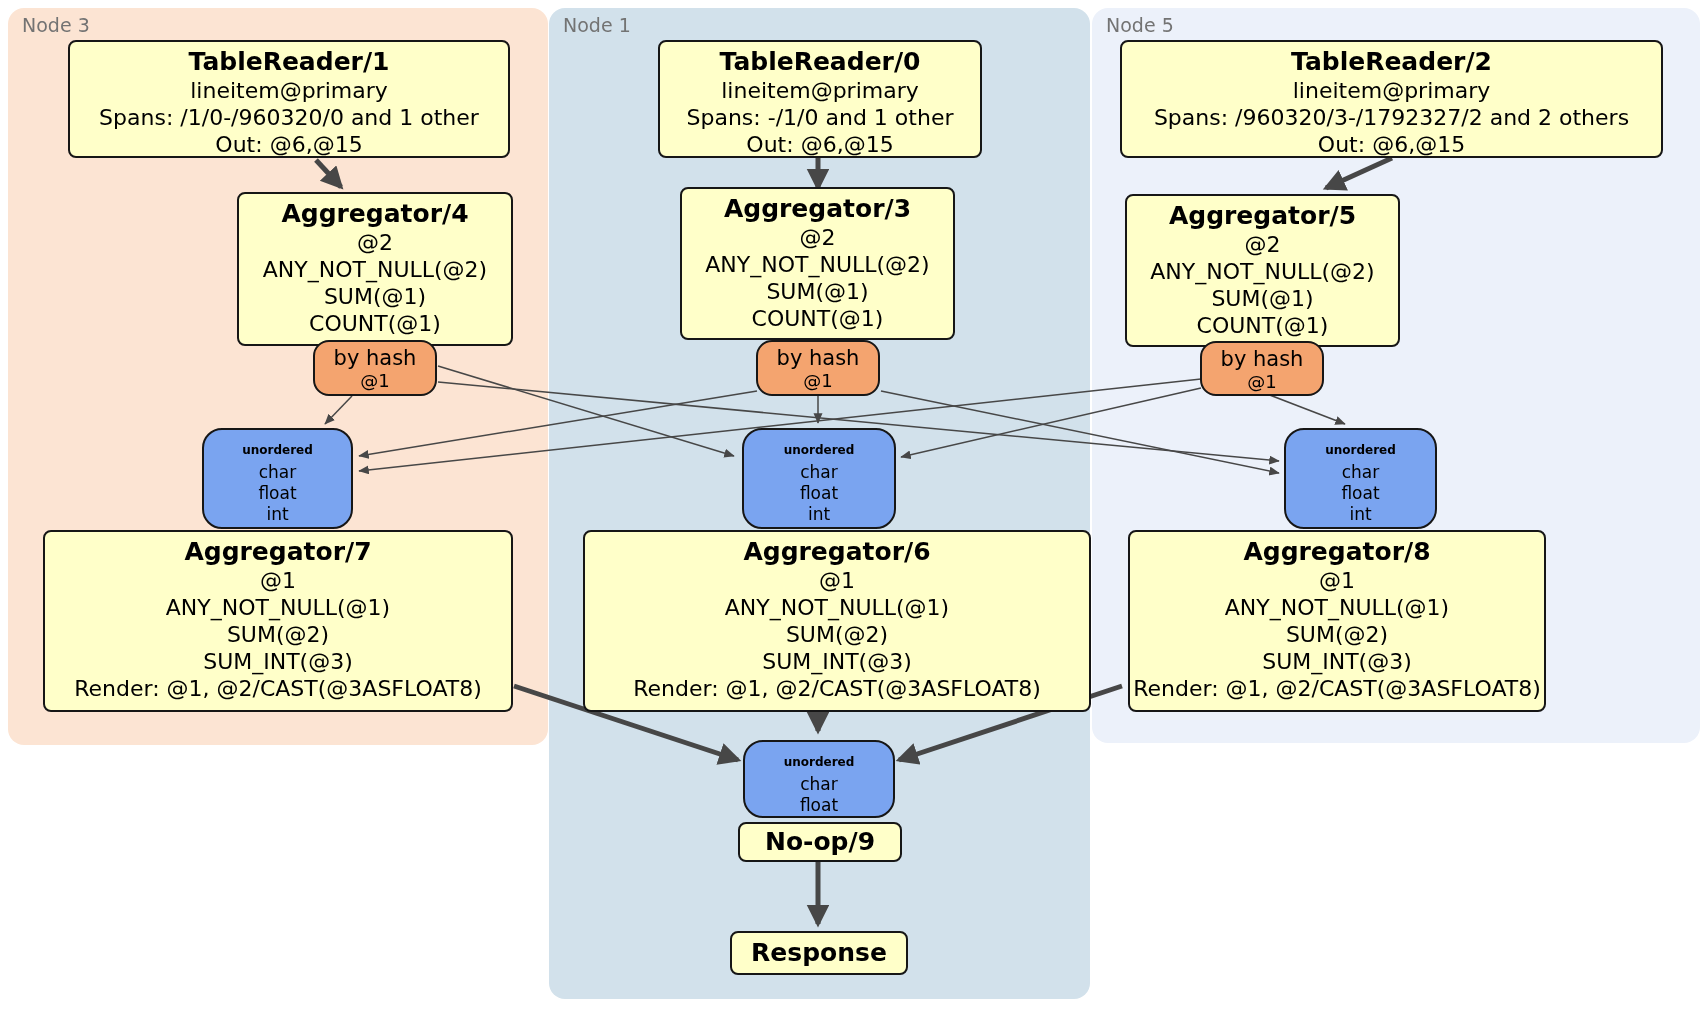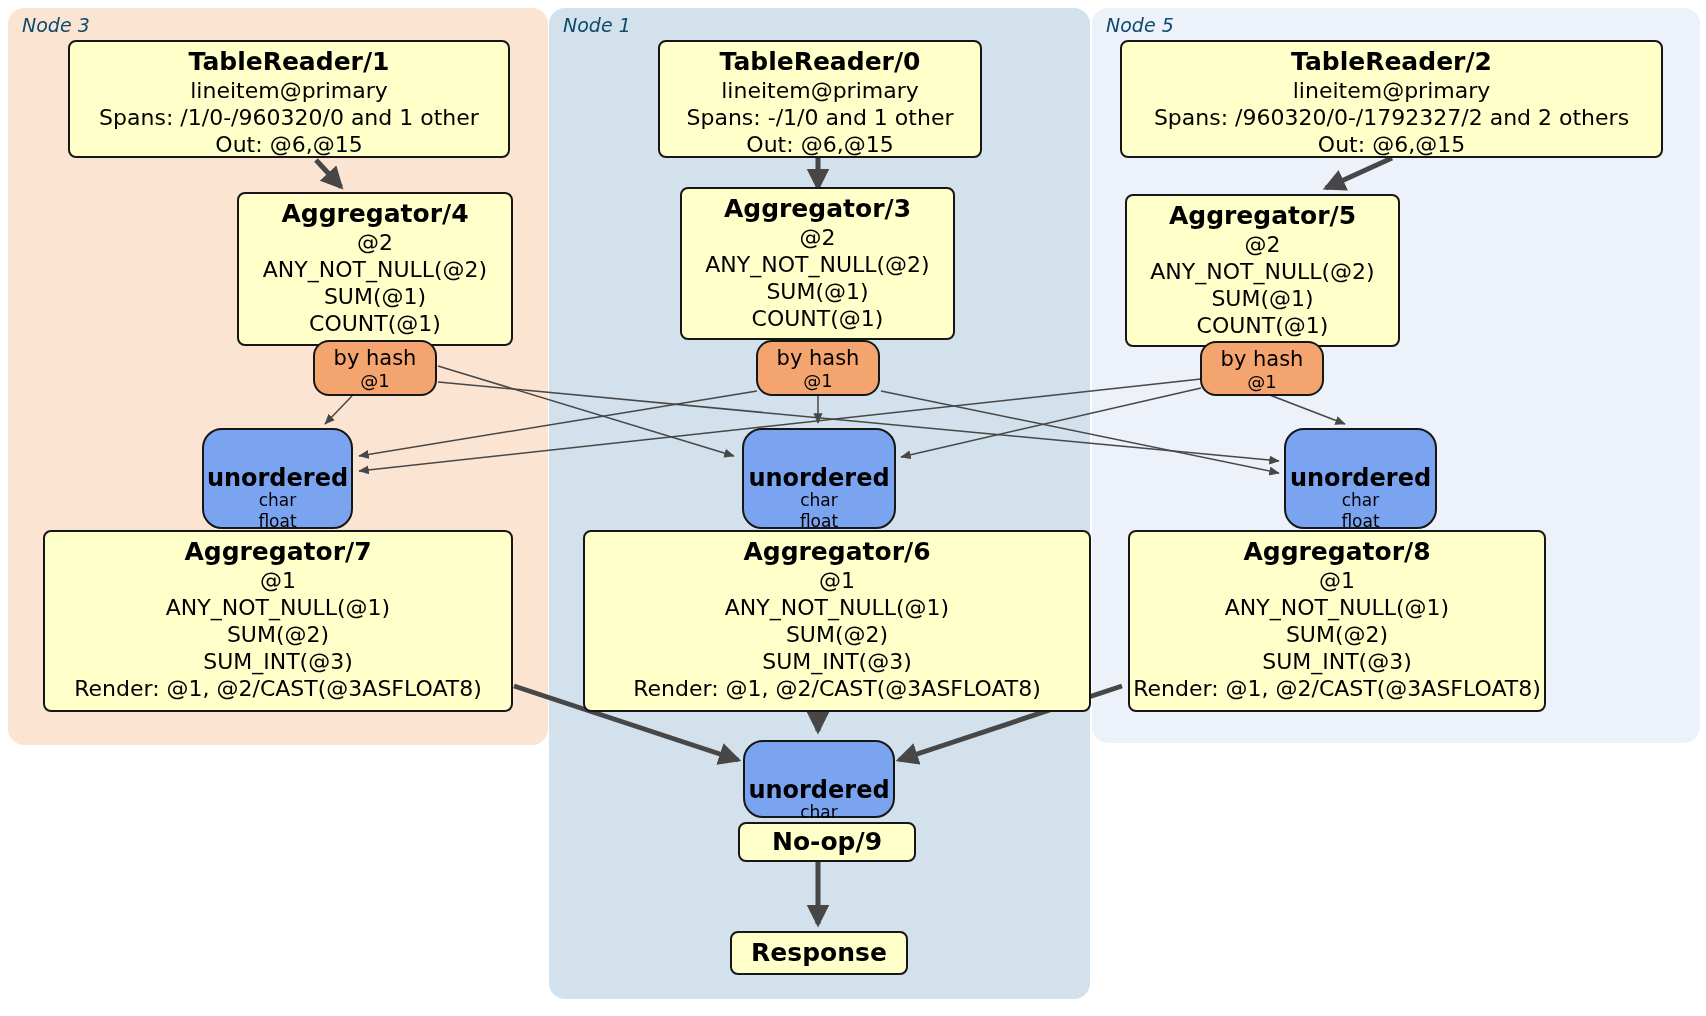--- a/index.html
+++ b/index.html
@@ -1,38 +1,38 @@
 <!DOCTYPE html>
 <html style="--region-node3: #fce4d3; --region-node1: #d2e1eb; --region-node2: #ecf1fa; --box-fill: #ffffc9; --hash-fill: #f4a46f; --sync-fill: #7aa4f0; --edge: #474747; --border: #161616;"><head>
 <meta charset="utf-8">
 <style>
   html,body{margin:0;padding:0;background:#ffffff;}
   .canvas{
     position:relative;width:1706px;height:1016px;background:#ffffff;overflow:hidden;
     font-family:"DejaVu Sans","Liberation Sans",sans-serif;color:#000;
   }
   .region{position:absolute;border-radius:16px;}
-  .region-label{position:absolute;font-size:19px;color:#0c4a6e;font-style:italic;}
+  .region-label{position:absolute;font-size:19px;color:#737373;}
   #region-node3{left:8px;top:8px;width:540px;height:737px;background:var(--region-node3,#fce4d3);}
   #region-node1{left:549px;top:8px;width:541px;height:991px;background:var(--region-node1,#d2e1eb);}
   #region-node2{left:1092px;top:8px;width:608px;height:735px;background:var(--region-node2,#ecf1fa);}
   svg.edges{position:absolute;left:0;top:0;z-index:2;}
   .e-thin{stroke:var(--edge,#474747);stroke-width:1.5;}
   .e-thick{stroke:var(--edge,#474747);stroke-width:5;}
   .ah{fill:var(--edge,#474747);}
   .box{position:absolute;z-index:3;box-sizing:border-box;border:2px solid var(--border,#161616);
        text-align:center;}
   .proc{background:var(--box-fill,#ffffc9);border-radius:8px;padding-top:5px;}
   .proc .t{font-weight:bold;font-size:25px;line-height:30px;}
   .proc .l{font-size:22px;line-height:27px;white-space:nowrap;}
   .hash{background:var(--hash-fill,#f4a46f);border-radius:16px;padding-top:4px;}
   .hash .t{font-weight:normal;font-size:21px;line-height:24px;}
   .hash .l{font-size:18px;line-height:21px;}
   .sync{background:var(--sync-fill,#7aa4f0);border-radius:20px;padding-top:8px;}
-  .sync .t{font-weight:bold;font-size:24px;line-height:24px;margin-top:28px;}
+  .sync .t{font-weight:bold;font-size:12px;line-height:24px;}
   .sync .l{font-size:17px;line-height:21px;}
   .mini{background:var(--box-fill,#ffffc9);border-radius:8px;}
   .mini .t{font-weight:bold;font-size:25px;}
   #noop .t{line-height:36px;}
   #resp .t{line-height:40px;border-radius:8px;}
 </style>
 </head>
 <body>
 
 <div class="canvas">
@@ -81,21 +81,21 @@
   </div>
   <div class="box proc" style="left:658px;top:40px;width:324px;height:118px;">
     <div class="t">TableReader/0</div>
     <div class="l">lineitem@primary</div>
     <div class="l">Spans: -/1/0 and 1 other</div>
     <div class="l">Out: @6,@15</div>
   </div>
   <div class="box proc" style="left:1120px;top:40px;width:543px;height:118px;">
     <div class="t">TableReader/2</div>
     <div class="l">lineitem@primary</div>
-    <div class="l">Spans: /960320/0-/1792327/2 and 2 others</div>
+    <div class="l">Spans: /960320/3-/1792327/2 and 2 others</div>
     <div class="l">Out: @6,@15</div>
   </div>
 
   <div class="box proc" style="left:237px;top:192px;width:276px;height:154px;">
     <div class="t">Aggregator/4</div>
     <div class="l">@2</div>
     <div class="l">ANY_NOT_NULL(@2)</div>
     <div class="l">SUM(@1)</div>
     <div class="l">COUNT(@1)</div>
   </div>
@@ -170,20 +170,20 @@
     <div class="l">SUM_INT(@3)</div>
     <div class="l">Render: @1, @2/CAST(@3ASFLOAT8)</div>
   </div>
 
   <div class="box sync" style="left:743px;top:740px;width:152px;height:78px;">
     <div class="t">unordered</div>
     <div class="l">char</div>
     <div class="l">float</div>
   </div>
 
-  <div class="box mini" id="noop" style="left:738px;top:822px;width:178px;height:40px;">
+  <div class="box mini" id="noop" style="left:738px;top:822px;width:164px;height:40px;">
     <div class="t">No-op/9</div>
   </div>
   <div class="box mini" id="resp" style="left:730px;top:931px;width:178px;height:44px;">
     <div class="t">Response</div>
   </div>
 
 </div>
 
 </body></html>

